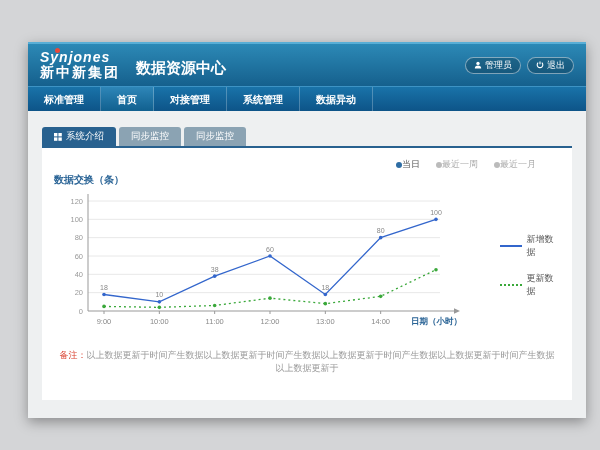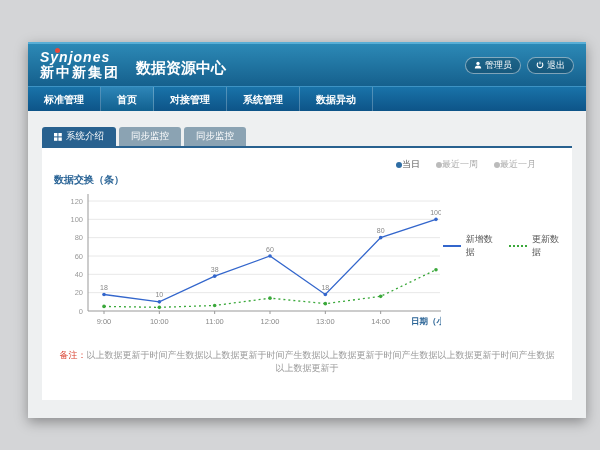--- a/index.html
+++ b/index.html
@@ -52,21 +52,21 @@
   .panel { margin: 0 14px; background: #fff; border-top: 2px solid #28618f; padding: 6px 10px 12px; height: 254px; }
 
   .filter-legend { display: flex; justify-content: flex-end; gap: 16px; font-size: 9px; color: #aaa; padding: 4px 26px 0 0; }
   .fl-item { display: flex; align-items: center; cursor: pointer; }
   .fl-item.active { color: #555; }
   .fl-dot { width: 6px; height: 6px; border-radius: 50%; background: #bbb; }
 
   .y-title { font-size: 10px; font-weight: bold; color: #2a6496; margin: 2px 0 0 2px; }
 
   .chart-row { display: flex; align-items: flex-start; }
-  .series-legend { display: flex; flex-direction: row; gap: 13px; margin-top: 46px; margin-left: 2px; font-size: 9px; color: #555; }
+  .series-legend { display: flex; flex-direction: column; gap: 13px; margin-top: 46px; margin-left: 2px; font-size: 9px; color: #555; }
   .sl-item { display: flex; align-items: center; gap: 5px; }
   .sl-line { width: 22px; height: 0; border-top: 2px solid #3366cc; }
 
   .note { margin-top: 12px; text-align: center; font-size: 9px; color: #999; padding: 0 6px; }
   .note-prefix { color: #d9402f; }
 </style>
 </head>
 <body>
 
 <div class="stage">

